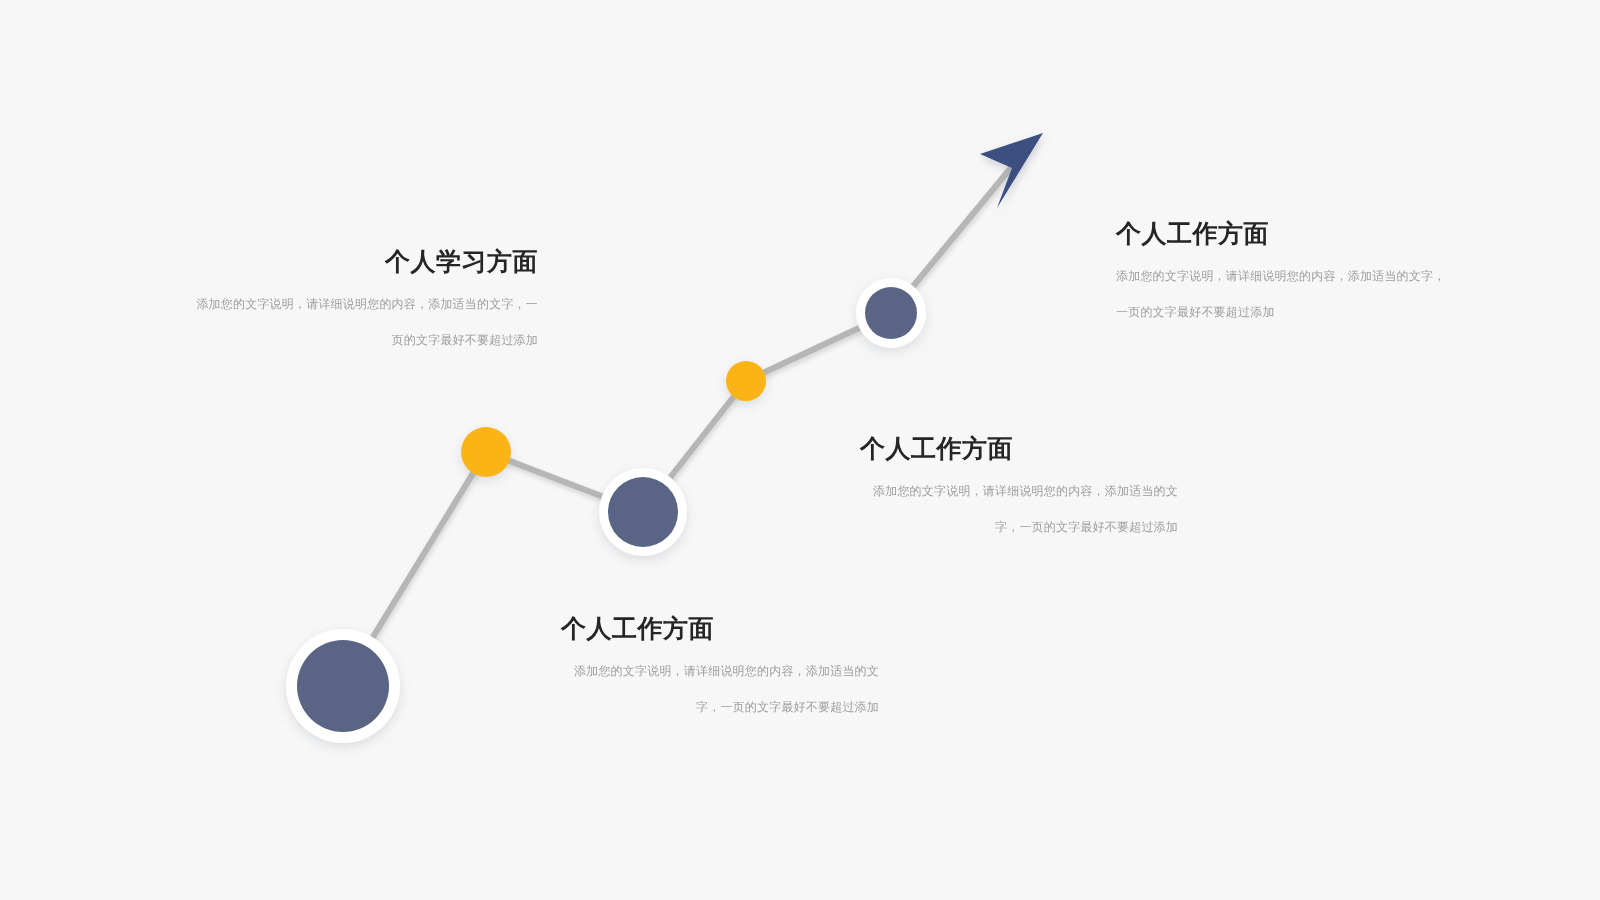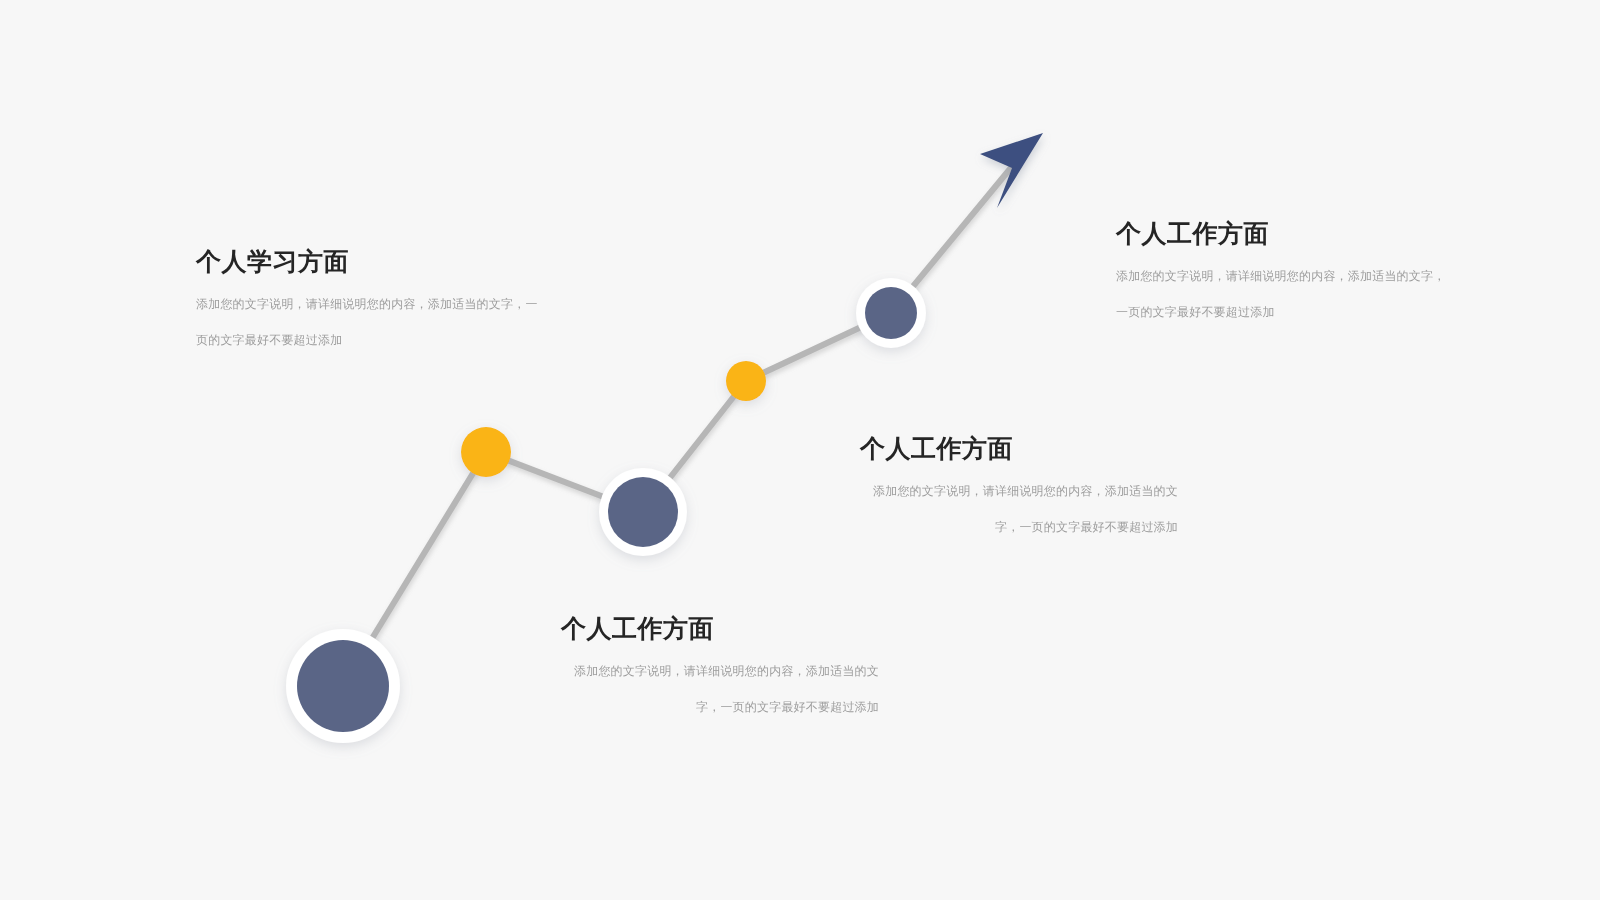--- a/index.html
+++ b/index.html
@@ -47,21 +47,21 @@
     color: #9c9c9c;
     line-height: 36px;
     margin: 0;
     letter-spacing: 0.2px;
   }
   
   #block-study {
     left: 196px;
     top: 246px;
     width: 342px;
-    text-align: left;
+    text-align: right;
   }
   #block-study .tb-body { width: 342px; }
   
   #block-work-bottom {
     left: 561px;
     top: 613px;
     width: 318px;
     text-align: left;
   }
   #block-work-bottom .tb-title { text-align: left; }

